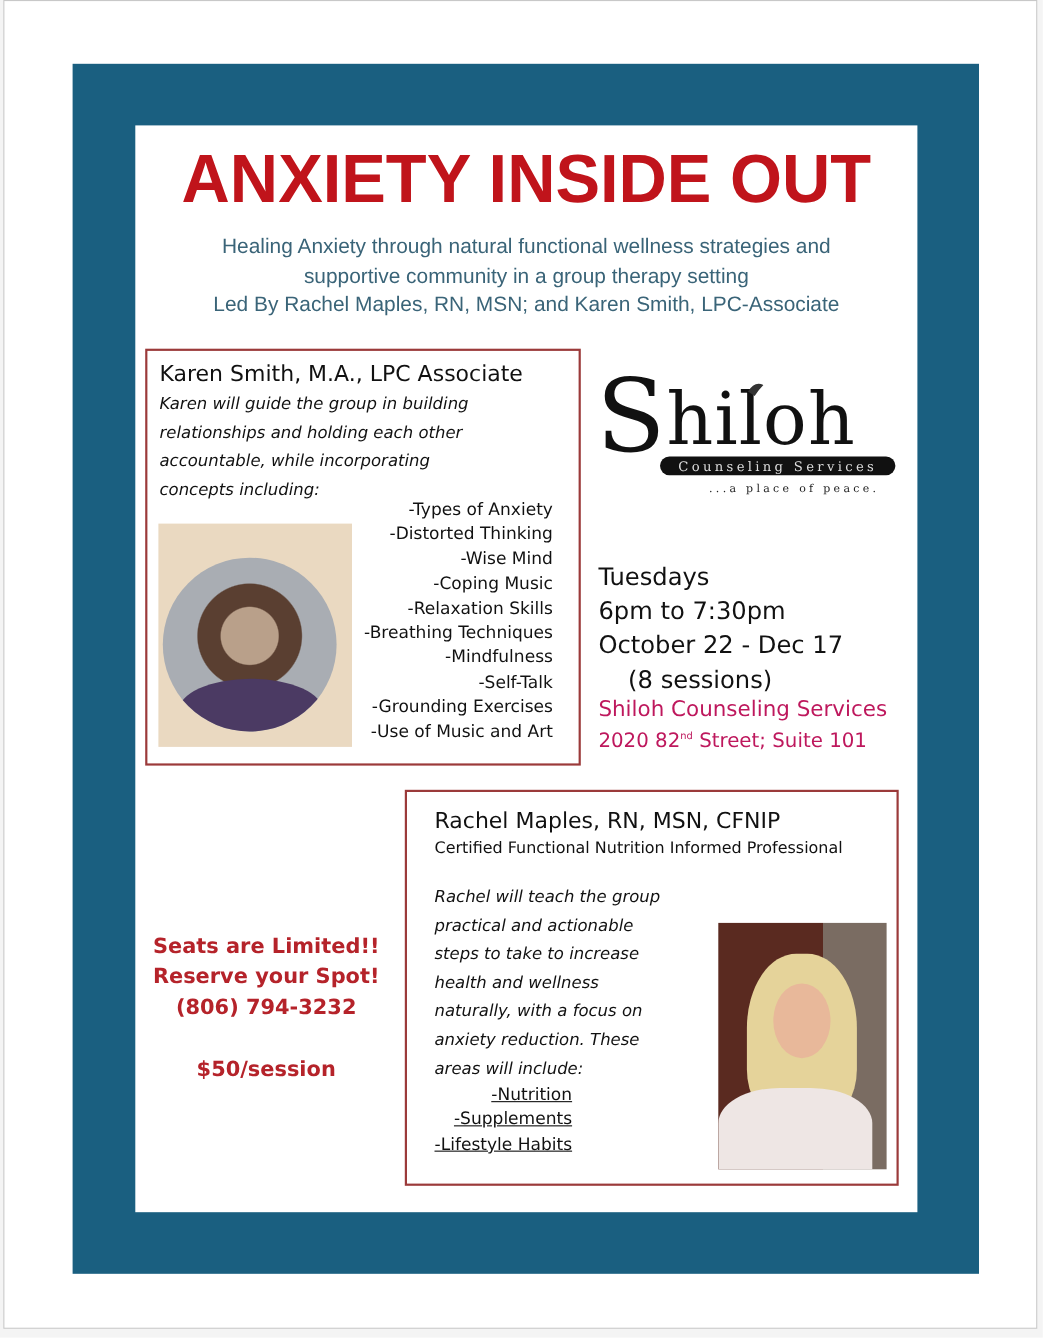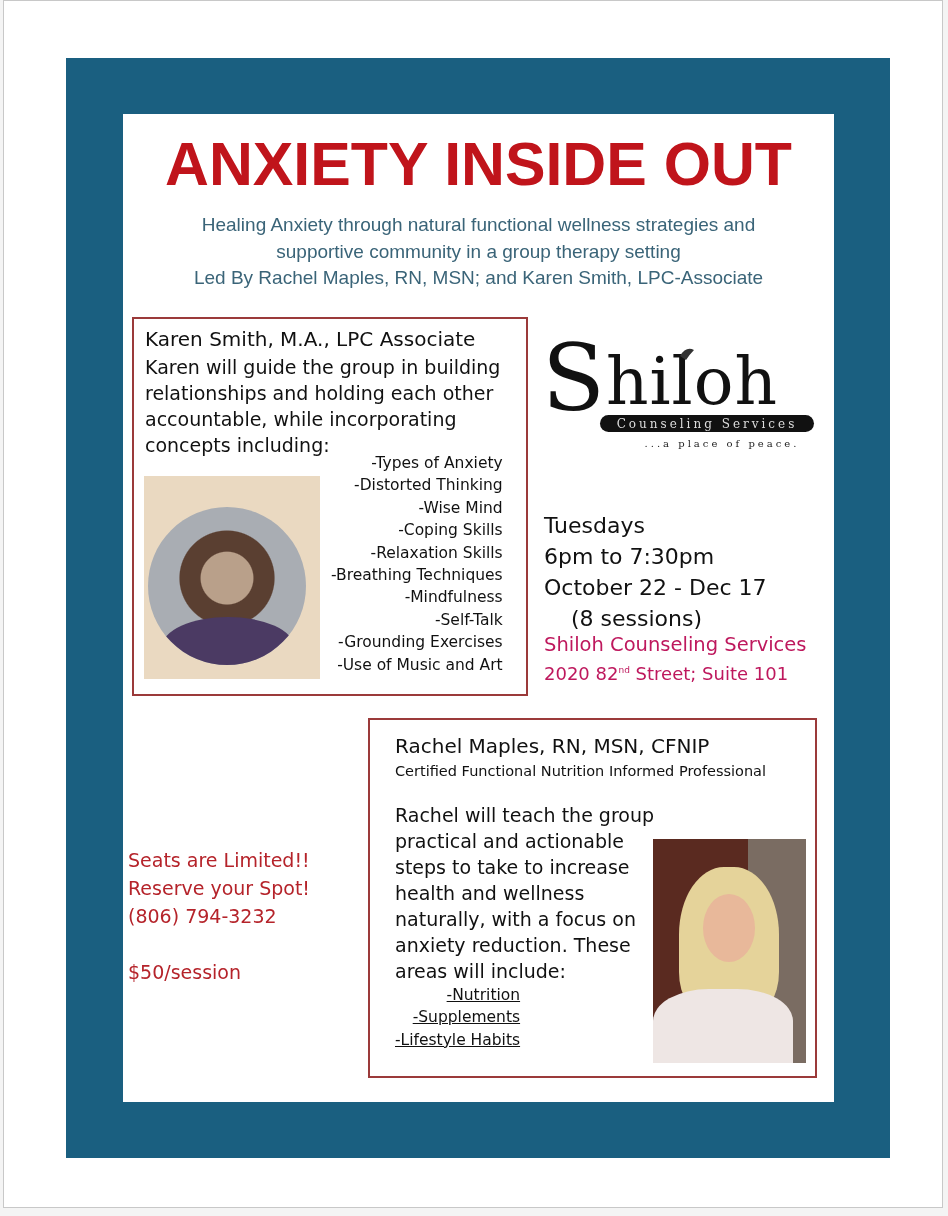--- a/index.html
+++ b/index.html
@@ -7,33 +7,33 @@
   .page { position:absolute; left:3px; top:0; width:940px; height:1208px; background:#fff; border:1px solid #c8c8c8; box-sizing:border-box; }
   .frame { position:absolute; left:66px; top:58px; width:824px; height:1100px; background:#1a5f80; }
   .inner { position:absolute; left:123px; top:114px; width:711px; height:988px; background:#fff; }
   .title { position:absolute; left:123px; top:128px; width:711px; text-align:center; color:#c0141b; font-family:"Liberation Sans", sans-serif; font-weight:bold; font-size:62px; letter-spacing:0px; transform:scaleX(0.98); white-space:nowrap; }
   .subtitle { position:absolute; left:123px; top:212px; width:711px; text-align:center; color:#3a6478; font-size:19px; line-height:26.5px; }
   .box { position:absolute; border:2px solid #9b3a3a; box-sizing:border-box; }
   .karen-box { left:132px; top:317px; width:396px; height:379px; }
   .rachel-box { left:368px; top:718px; width:449px; height:360px; }
   .txt { position:absolute; color:#111; font-family:"DejaVu Sans", sans-serif; }
   .name { font-size:20px; }
-  .desc { font-size:19px; line-height:26px; }
+  .desc { font-size:15px; line-height:26px;font-style:italic; }
   .list { font-size:15.5px; line-height:22.4px;text-align:right; }
   .photo-k { position:absolute; left:144px; top:476px; width:176px; height:203px; background:#ead9c1; }
   .photo-k .circ { position:absolute; left:4px; top:31px; width:158px; height:158px; border-radius:50%; background:radial-gradient(circle at 50% 45%, #b9a08a 0 22%, #5a3f31 23% 40%, #a9adb3 41%); overflow:hidden; }
   .photo-k .jacket { position:absolute; left:14px; top:110px; width:132px; height:60px; background:#4b3a63; border-radius:50% 50% 0 0; }
   .photo-r { position:absolute; left:653px; top:839px; width:153px; height:224px; background:linear-gradient(90deg,#5a2a20 0 62%, #7a6c62 62% 100%); overflow:hidden; }
   .photo-r .hair { position:absolute; left:26px; top:28px; width:100px; height:150px; background:#e5d39a; border-radius:45% 45% 30% 30%; }
   .photo-r .face { position:absolute; left:50px; top:55px; width:52px; height:68px; background:#e8b89a; border-radius:50%; }
   .photo-r .shirt { position:absolute; left:0; top:150px; width:140px; height:80px; background:#eee6e4; border-radius:40% 40% 0 0; }
   .logo { position:absolute; left:540px; top:322px; width:276px; height:130px; }
   .schedule { position:absolute; left:544px; top:474px; color:#111; font-family:"DejaVu Sans", sans-serif; font-size:22px; line-height:31px;margin-top:36px; }
   .loc { position:absolute; left:544px; top:632px; color:#be185d; font-family:"DejaVu Sans", sans-serif; }
-  .seats { position:absolute; left:128px; top:846px; width:228px; color:#b5232a; font-family:"DejaVu Sans", sans-serif; font-size:19px; line-height:28px; }
+  .seats { position:absolute; left:128px; top:846px; width:228px; text-align:center; color:#b5232a; font-family:"DejaVu Sans", sans-serif; font-size:19px; line-height:28px;font-weight:bold; }
 </style>
 </head>
 <body>
 
 <div class="page"></div>
 <div class="frame"></div>
 <div class="inner"></div>
 
 <div class="title">ANXIETY INSIDE OUT</div>
 
@@ -48,21 +48,21 @@
 <div class="txt desc" style="left:145px;top:354px;">
   <div>Karen will guide the group in building</div>
   <div>relationships and holding each other</div>
   <div>accountable, while incorporating</div>
   <div>concepts including:</div>
 </div>
 <div class="txt list" style="left:331px;top:452px;">
   <div>-Types of Anxiety</div>
   <div>-Distorted Thinking</div>
   <div>-Wise Mind</div>
-  <div>-Coping Skills</div>
+  <div>-Coping Music</div>
   <div>-Relaxation Skills</div>
   <div>-Breathing Techniques</div>
   <div>-Mindfulness</div>
   <div>-Self-Talk</div>
   <div>-Grounding Exercises</div>
   <div>-Use of Music and Art</div>
 </div>
 <div class="photo-k">
   <div class="circ">
     <div class="jacket"></div>

